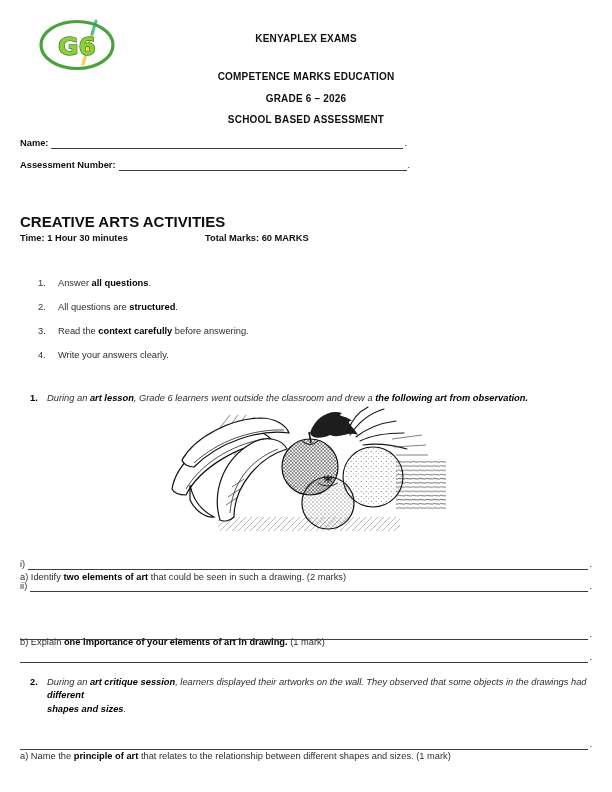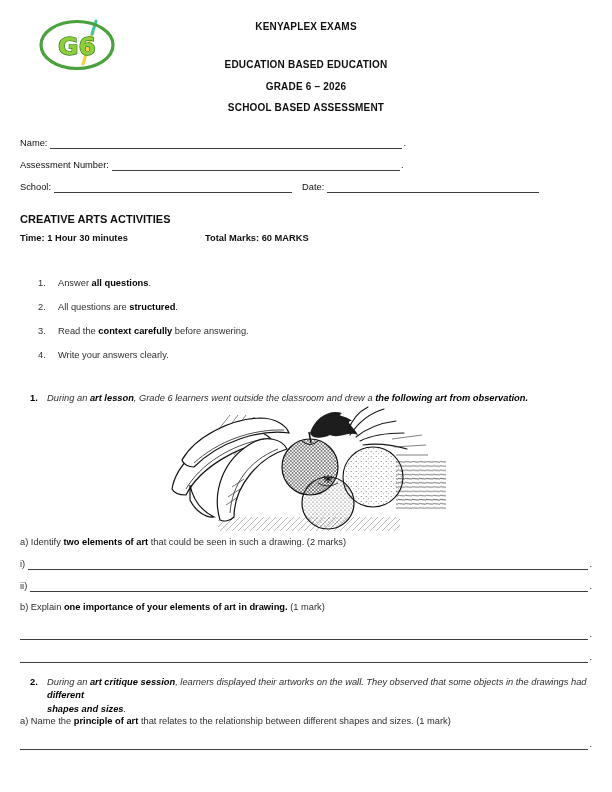--- a/index.html
+++ b/index.html
@@ -3,75 +3,68 @@
 <meta charset="utf-8">
 <style>
   html,body{margin:0;padding:0;background:#ffffff;}
   .page{
     position:relative;width:612px;height:792px;background:#fff;
     font-family:"Liberation Sans",sans-serif;color:#2e2e2e;overflow:hidden;
   }
   .row{position:absolute;left:20px;right:20px;display:flex;align-items:flex-end;
        font-size:9.3px;line-height:1.3;white-space:nowrap;}
   .center{position:absolute;left:0;right:0;text-align:center;font-weight:700;color:#0f0f0f;
-          font-size:10px;letter-spacing:.2px;}
+          font-size:10px;letter-spacing:.2px;margin-top:12px;}
   .h{font-weight:700;color:#0f0f0f;}
-  .lbl{font-weight:400;color:#0f0f0f;}
+  .lbl{font-weight:700;color:#0f0f0f;}
   .b{font-weight:700;color:#000;}
   .uline{border-bottom:1.1px solid #3d3d3d;height:10px;margin-left:3px;}
   .fill{flex:1 1 auto;}
   .dot{margin-left:1px;color:#222;}
   .inst{position:absolute;left:38px;right:20px;display:flex;font-size:9.3px;}
   .inst .num{width:20px;color:#333;flex:0 0 auto;}
   .q{position:absolute;left:30px;right:20px;display:flex;font-size:9.3px;line-height:1.45;}
   .q .qnum{width:17px;font-weight:700;color:#000;flex:0 0 auto;}
   .q .qtext{flex:1 1 auto;white-space:normal;font-style:italic;}
-  .sub{position:absolute;left:20px;right:20px;font-size:9.3px;white-space:normal;}
+  .sub{position:absolute;left:20px;right:20px;font-size:9.3px;white-space:normal;margin-top:35px;}
   .logo{position:absolute;left:36px;top:14px;width:82px;height:62px;text-align:center;}
   .figure{position:absolute;left:160px;top:405px;width:292px;height:130px;}
 </style>
 </head>
 <body>
 
 <div class="page">
 
   <div class="logo">
     <svg width="82" height="62" viewBox="0 0 82 62">
       <line x1="47" y1="50" x2="57" y2="18" stroke="#f2d447" stroke-width="3.2" stroke-linecap="round"></line>
       <line x1="56" y1="20" x2="60" y2="7" stroke="#3cc8a8" stroke-width="3" stroke-linecap="round"></line>
       <ellipse cx="41" cy="31" rx="36" ry="23.5" fill="none" stroke="#4aa23c" stroke-width="3.2"></ellipse>
       <text x="41" y="41" text-anchor="middle" font-family="DejaVu Sans, sans-serif" font-size="25" font-weight="900" fill="#8fce3a" stroke="#2f7d26" stroke-width="1.3" paint-order="stroke">G6</text>
     </svg>
   </div>
 
   <div class="center" style="top:21px">KENYAPLEX EXAMS</div>
-  <div class="center" style="top:59px">EDUCATION BASED EDUCATION</div>
+  <div class="center" style="top:59px">COMPETENCE MARKS EDUCATION</div>
   <div class="center" style="top:81px">GRADE 6 – 2026</div>
   <div class="center" style="top:102px">SCHOOL BASED ASSESSMENT</div>
 
   <div class="row" style="top:136px;height:13px">
     <span class="lbl">Name:</span>
     <span class="uline" style="width:352px"></span>
     <span class="dot">.</span>
   </div>
   <div class="row" style="top:158px;height:13px">
     <span class="lbl">Assessment Number:</span>
     <span class="uline" style="width:288px"></span>
     <span class="dot">.</span>
   </div>
-  <div class="row" style="top:180px;height:13px">
-    <span class="lbl">School:</span>
-    <span class="uline" style="width:238px"></span>
-    <span style="width:10px"></span>
-    <span class="lbl">Date:</span>
-    <span class="uline" style="width:212px"></span>
-  </div>
 
   <div class="row" style="top:212px">
-    <span class="h" style="font-size:11px">CREATIVE ARTS ACTIVITIES</span>
+    <span class="h" style="font-size:15px">CREATIVE ARTS ACTIVITIES</span>
   </div>
   <div class="row" style="top:232px">
     <span class="h" style="width:185px">Time: 1 Hour 30 minutes</span>
     <span class="h">Total Marks: 60 MARKS</span>
   </div>
 
   <div class="inst" style="top:278px">
     <span class="num">1.</span>
     <span><span>Answer </span><span class="b">all questions</span><span>.</span></span>
   </div>

